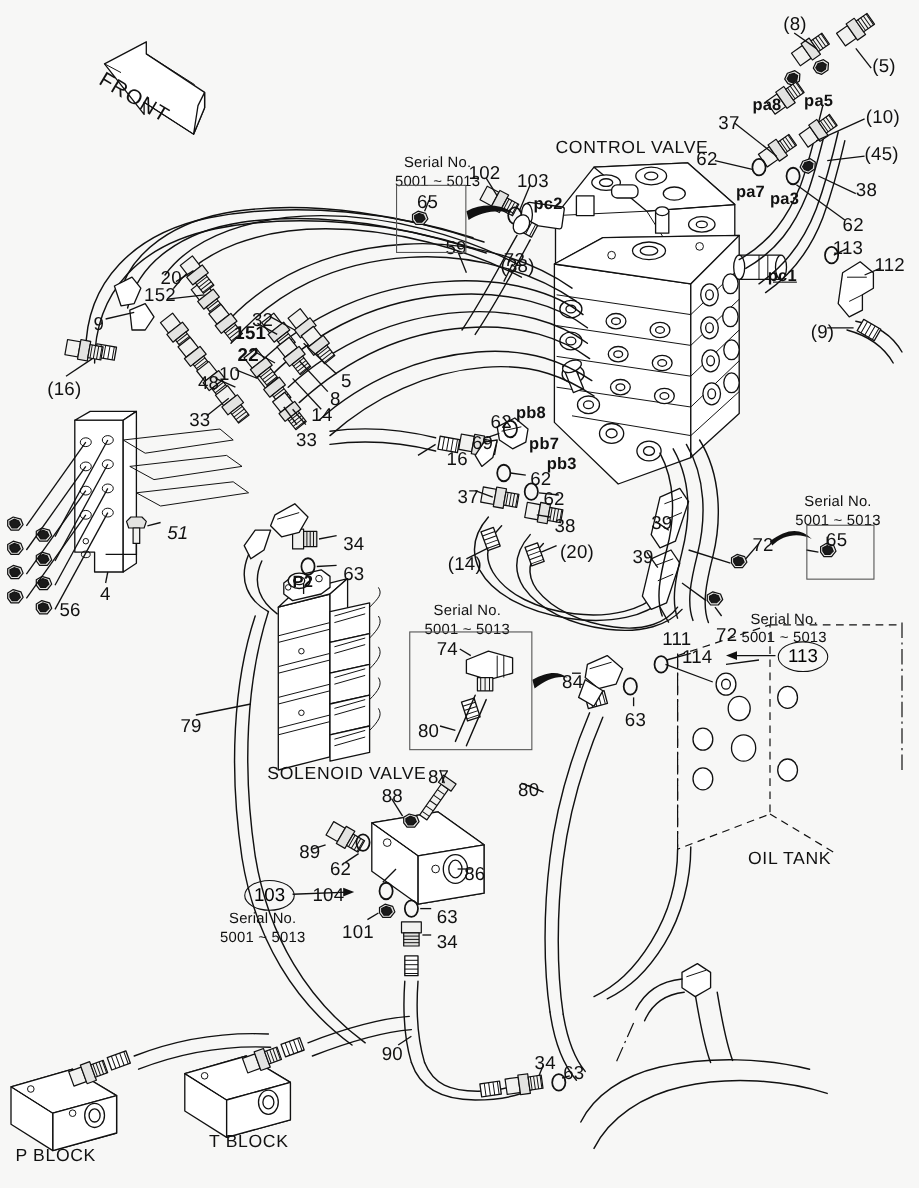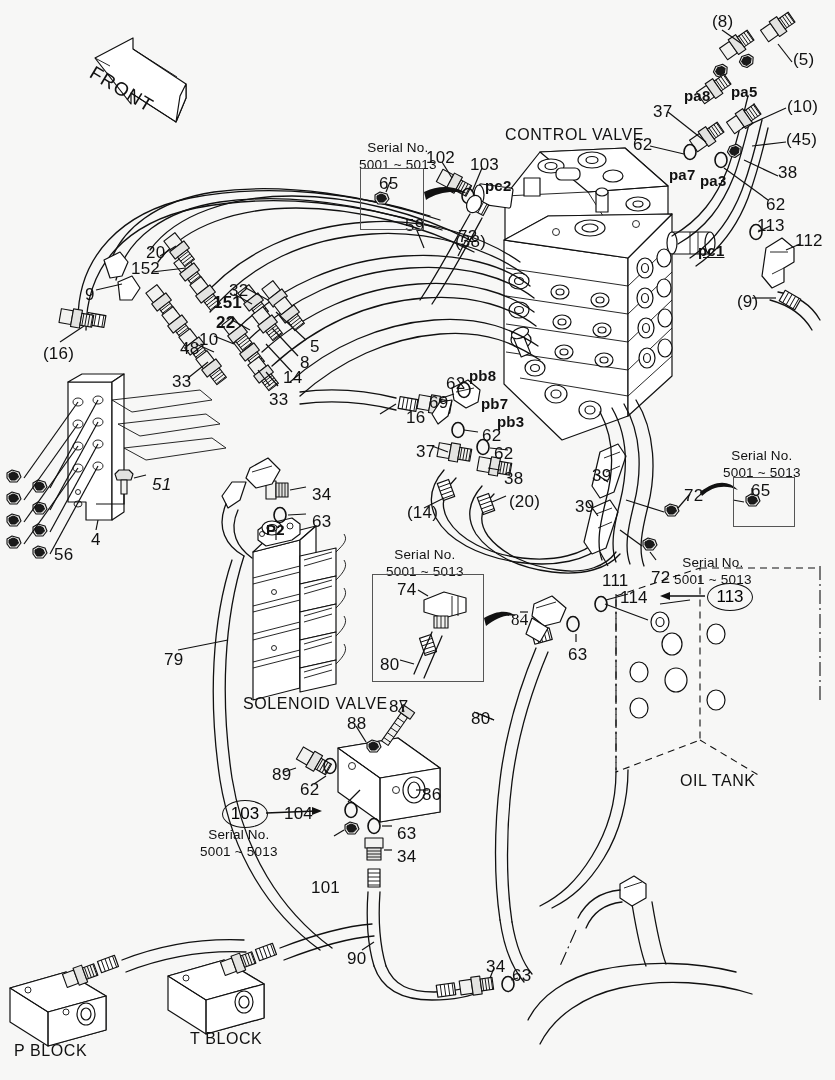--- a/index.html
+++ b/index.html
@@ -830,30 +830,30 @@
       <div class="lbl n" style="left: 509px; top: 492px;">(20)</div>
       <div class="lbl n" style="left: 592px; top: 466px;">39</div>
       <div class="lbl n" style="left: 575px; top: 497px;">39</div>
       <div class="lbl n" style="left: 684px; top: 486px;">72</div>
       <div class="lbl n" style="left: 651px; top: 568px;">72</div>
       <div class="lbl n" style="left: 602px; top: 571px;">111</div>
       <div class="lbl n" style="left: 620px; top: 588px;">114</div>
       <div class="lbl n" style="left: 312px; top: 485px;">34</div>
       <div class="lbl n" style="left: 312px; top: 512px;">63</div>
       <div class="lbl n" style="left: 164px; top: 650px;">79</div>
-      <div class="lbl n" style="left: 511px; top: 610px; font-family: Liberation Serif, serif;">84</div>
+      <div class="lbl n" style="left: 511px; top: 610px;">84</div>
       <div class="lbl n" style="left: 568px; top: 645px;">63</div>
       <div class="lbl n" style="left: 471px; top: 709px;">80</div>
       <div class="lbl n" style="left: 389px; top: 697px;">87</div>
       <div class="lbl n" style="left: 347px; top: 714px;">88</div>
       <div class="lbl n" style="left: 272px; top: 765px;">89</div>
       <div class="lbl n" style="left: 300px; top: 780px;">62</div>
       <div class="lbl n" style="left: 422px; top: 785px;">86</div>
       <div class="lbl n" style="left: 284px; top: 804px;">104</div>
-      <div class="lbl n" style="left: 311px; top: 838px; margin-top: 40px;">101</div>
+      <div class="lbl n" style="left: 311px; top: 838px;">101</div>
       <div class="lbl n" style="left: 397px; top: 824px;">63</div>
       <div class="lbl n" style="left: 397px; top: 847px;">34</div>
       <div class="lbl n" style="left: 347px; top: 949px;">90</div>
       <div class="lbl n" style="left: 486px; top: 957px;">34</div>
       <div class="lbl n" style="left: 512px; top: 966px;">63</div>
       <div class="lbl ser" style="left: 359px; top: 140px;">Serial No.
 5001 ~ 5013</div>
       <div class="serbox" style="left: 360px; top: 168px; width: 62px; height: 60px;"></div>
       <div class="lbl n" style="left: 379px; top: 174px;">65</div>
       <div class="lbl ser" style="left: 723px; top: 448px;">Serial No.

